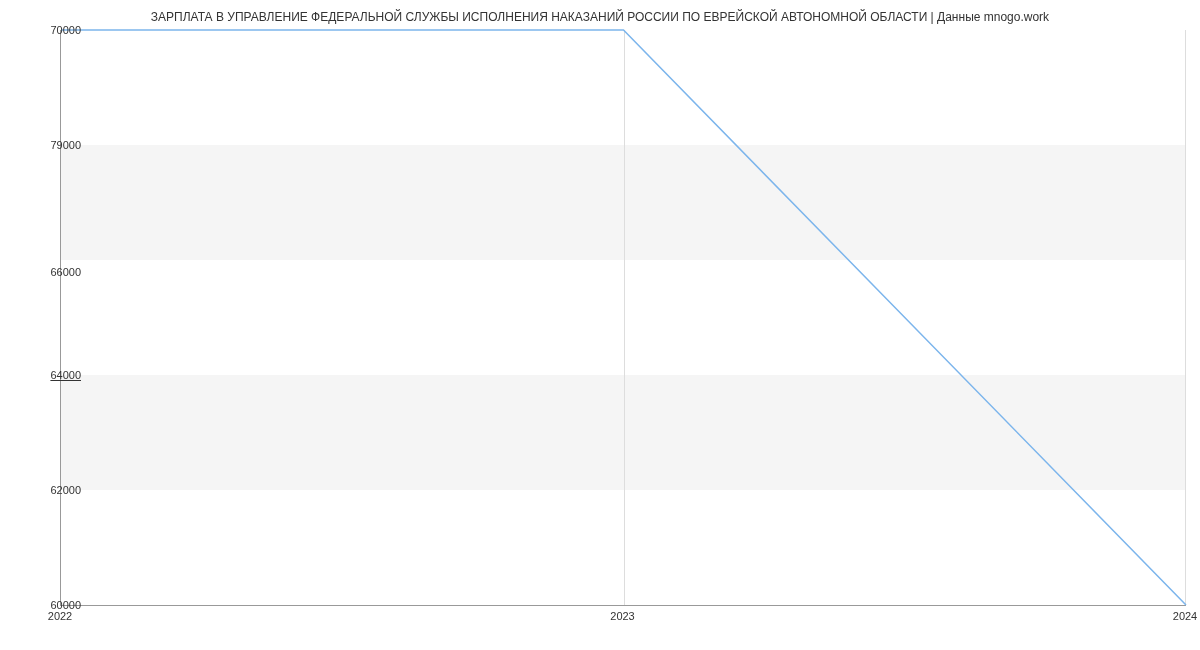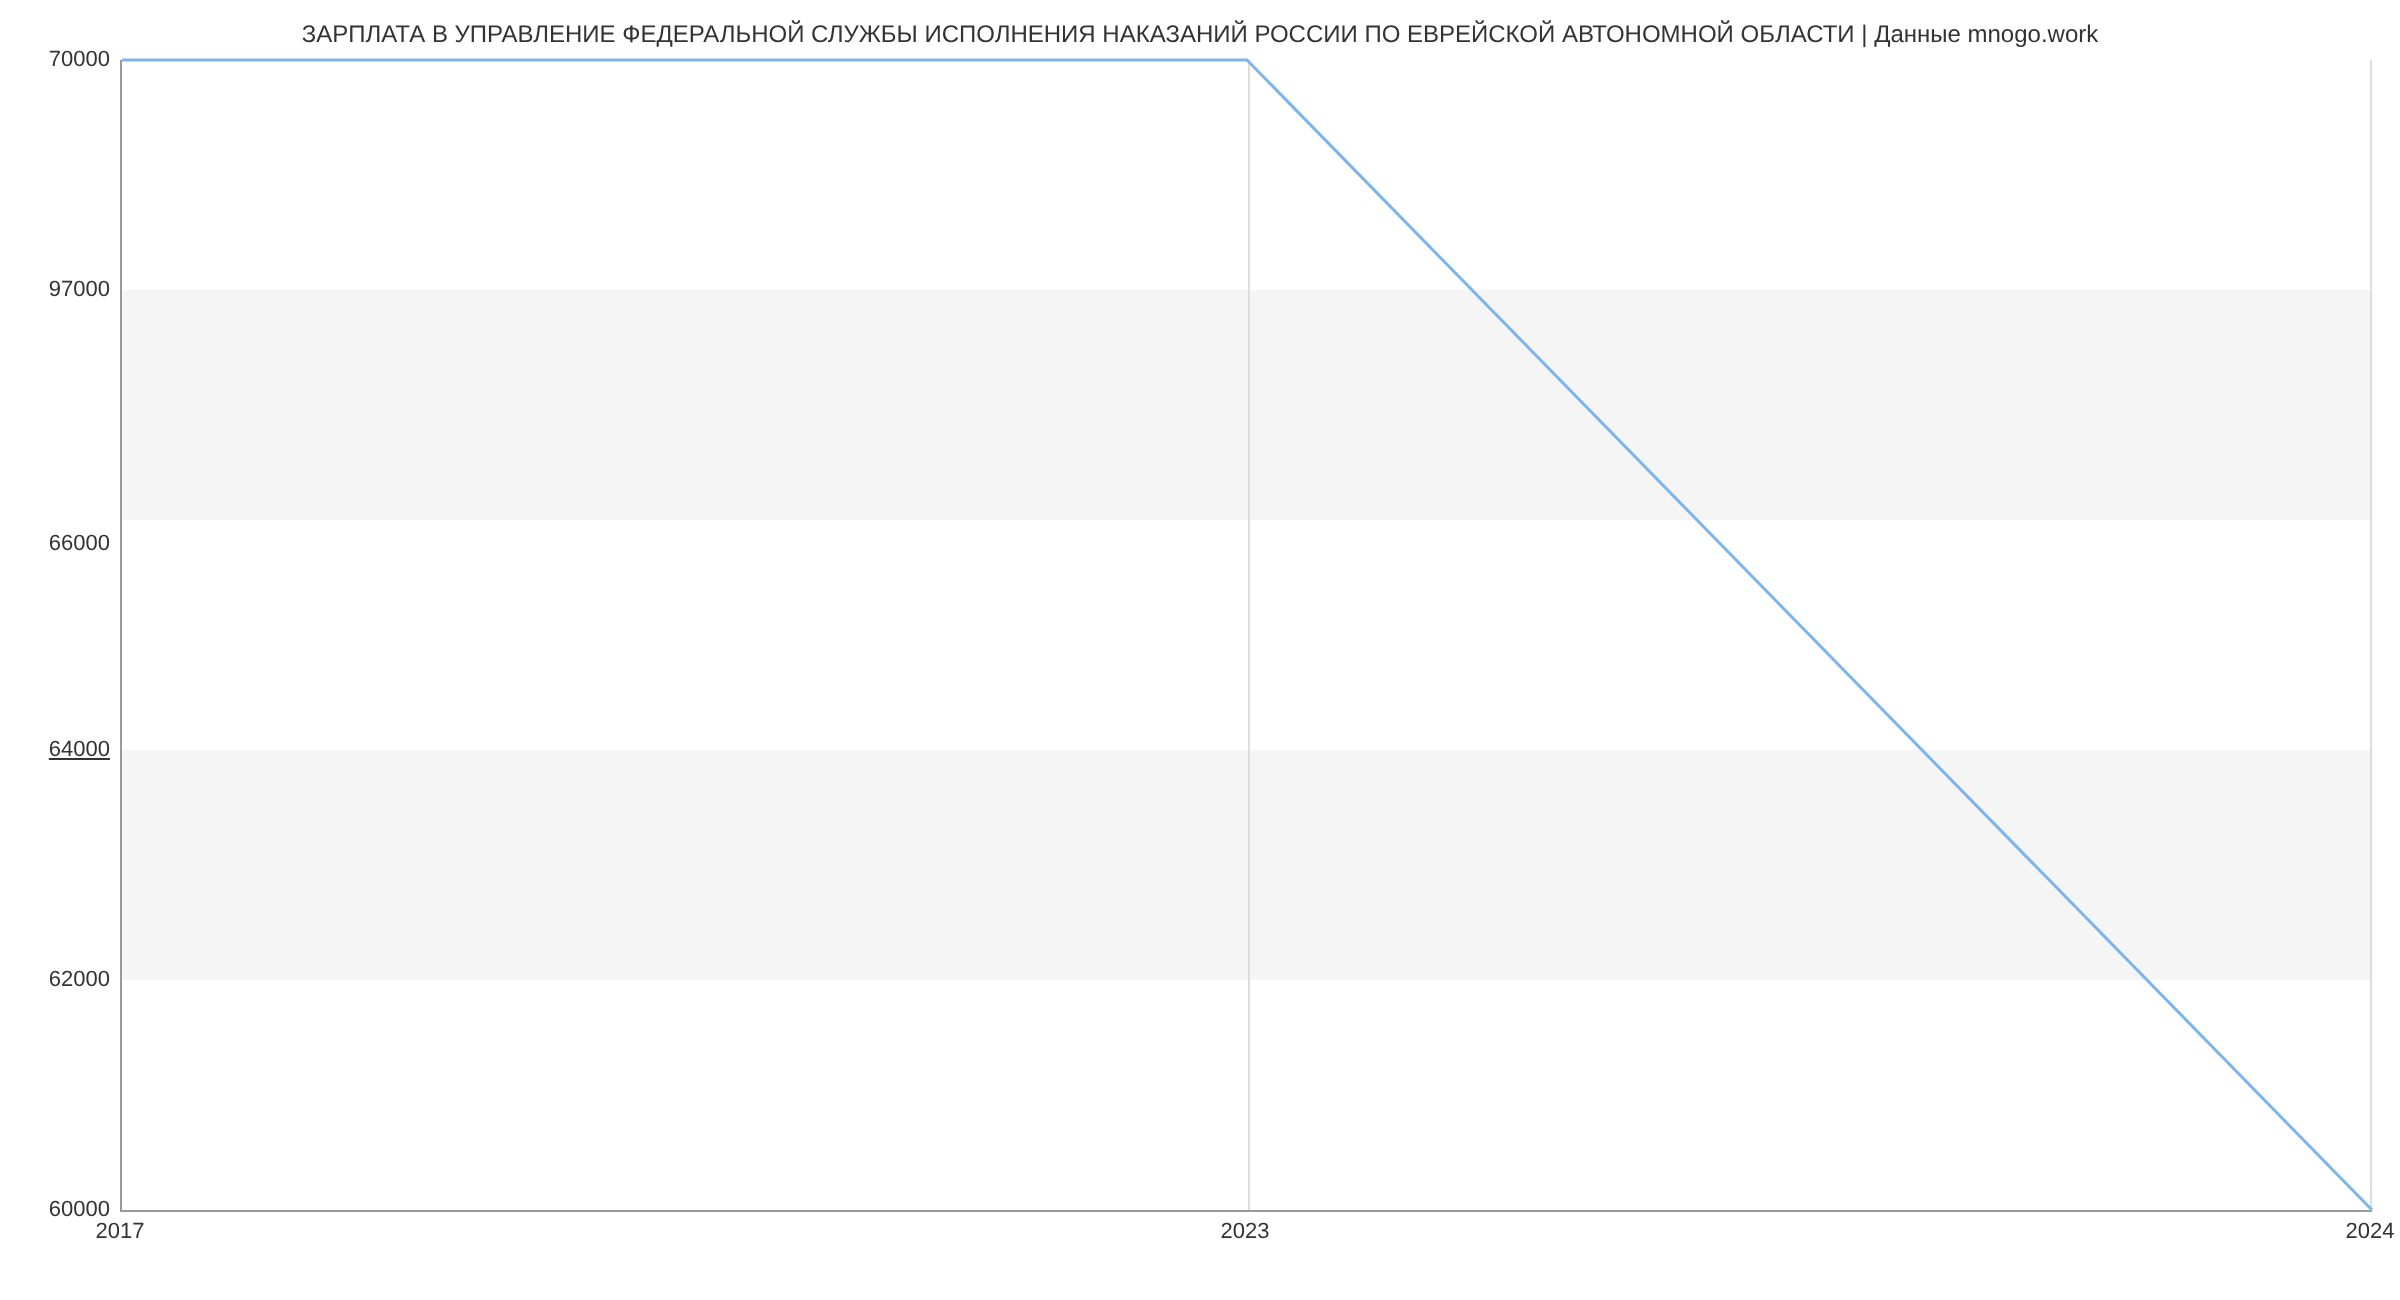--- a/index.html
+++ b/index.html
@@ -37,21 +37,21 @@
   }
   .gridline-v {
     position: absolute;
     top: 0;
     bottom: 0;
     width: 0;
     border-left: 1px solid #ddd;
   }
   .y-tick-label {
     position: absolute;
-    right: 1145px;
+    right: 1119px;
     font-size: 11px;
     color: #333;
     transform: translateY(-50%);
     text-align: center;
   }
   .x-tick-label {
     position: absolute;
     top: 610px;
     font-size: 11px;
     color: #333;
@@ -81,18 +81,18 @@
 
   <svg class="line-svg" viewBox="0 0 1125 575" preserveAspectRatio="none">
     <polyline id="chart-line" fill="none" stroke="#7cb5ec" stroke-width="1.5" points="0.0,0.0 562.5,0.0 1125.0,575.0"></polyline>
   </svg>
 </div>
 
 <div class="y-tick-label" style="top:605px;margin-left:27px;">60000</div>
 <div class="y-tick-label" style="top:490px;">62000</div>
 <div class="y-tick-label" style="top:375px;text-decoration:underline;">64000</div>
 <div class="y-tick-label" style="top:260px;margin-top:12px;">66000</div>
-<div class="y-tick-label" style="top:145px;">97000</div>
+<div class="y-tick-label" style="top:145px;">79000</div>
 <div class="y-tick-label" style="top:30px;">70000</div>
 
-<div class="x-tick-label" style="left:60px;">2017</div>
+<div class="x-tick-label" style="left:60px;">2022</div>
 <div class="x-tick-label" style="left:622.5px;">2023</div>
 <div class="x-tick-label" style="left:1185px;">2024</div>
 
 </body></html>

